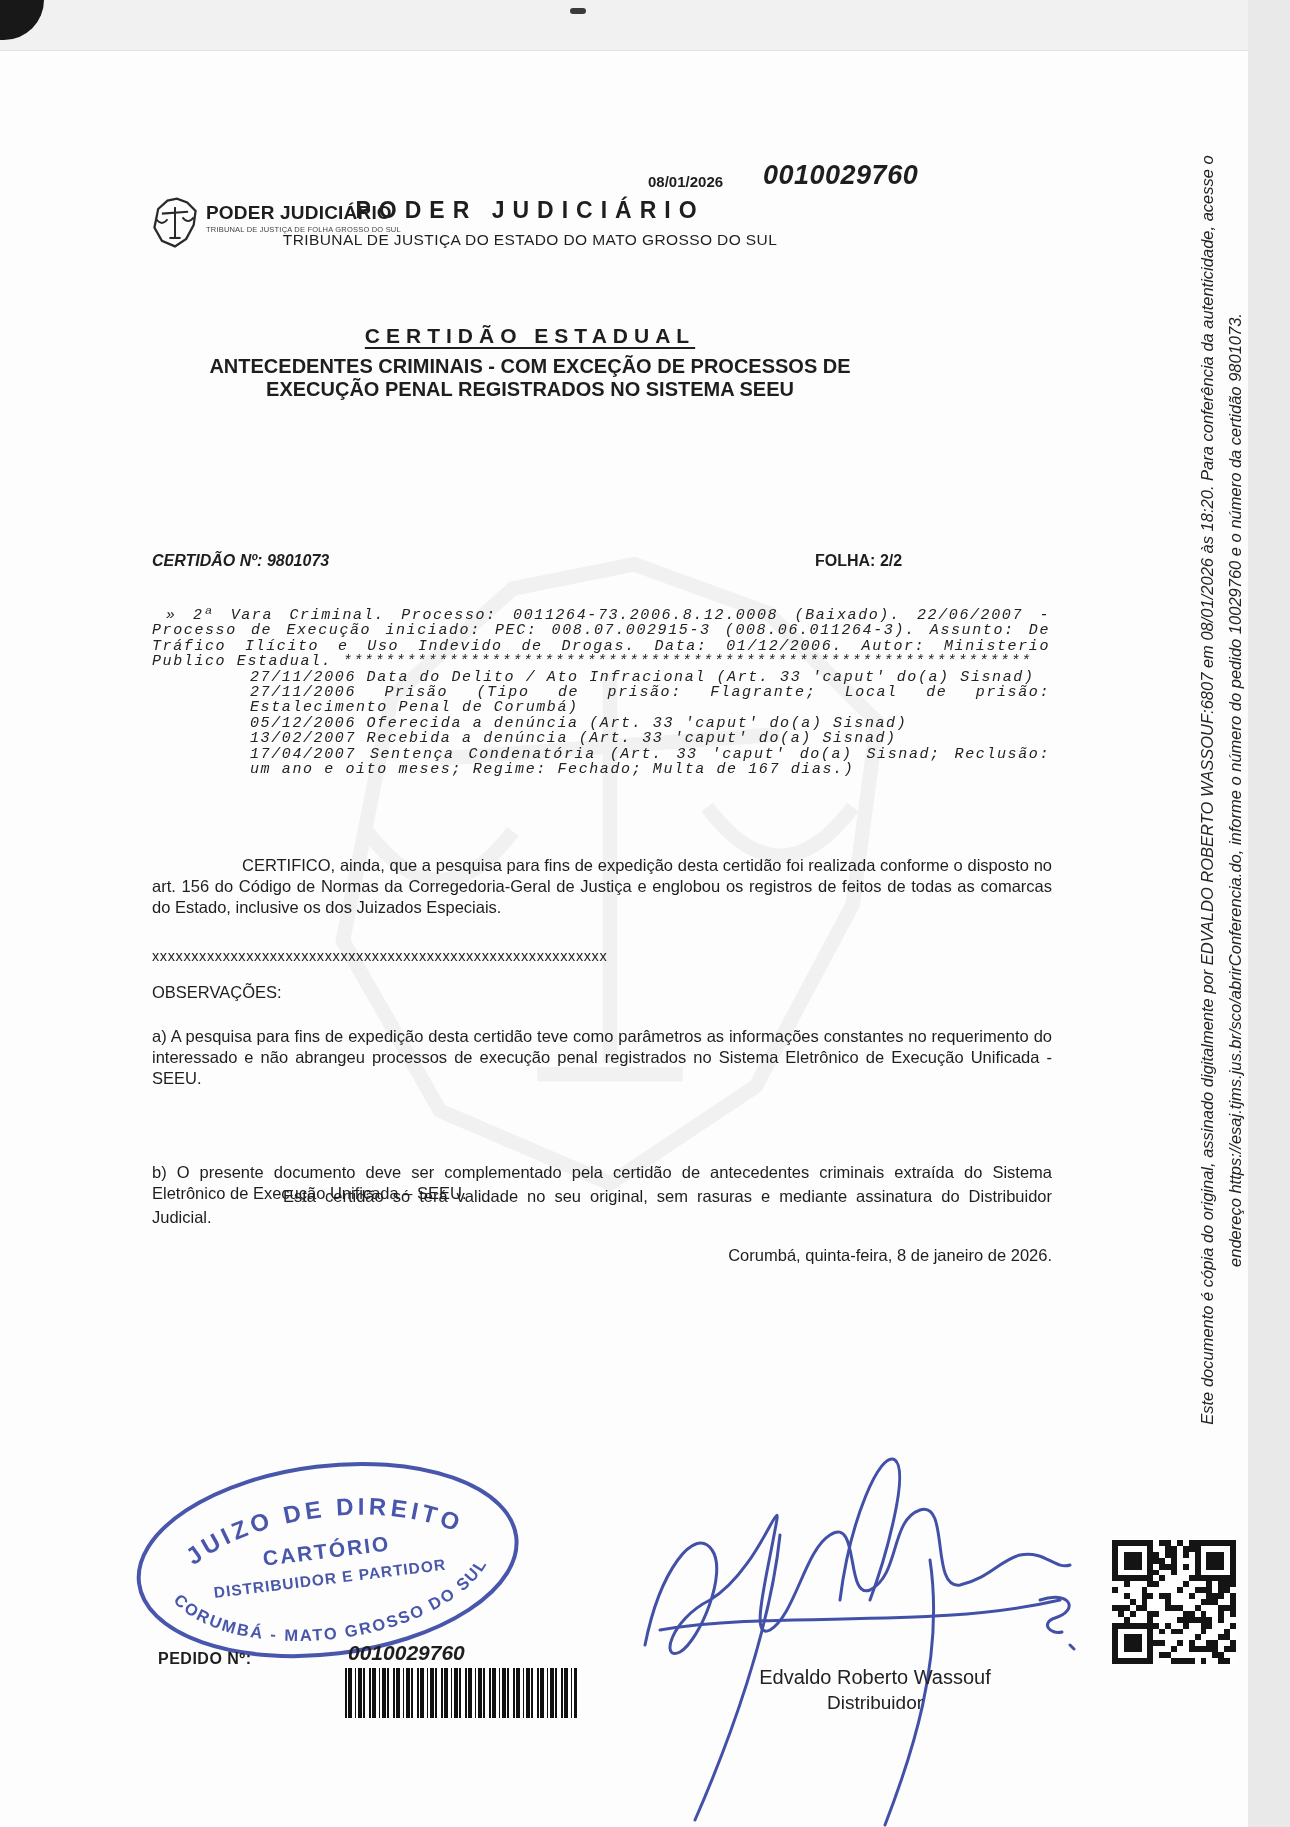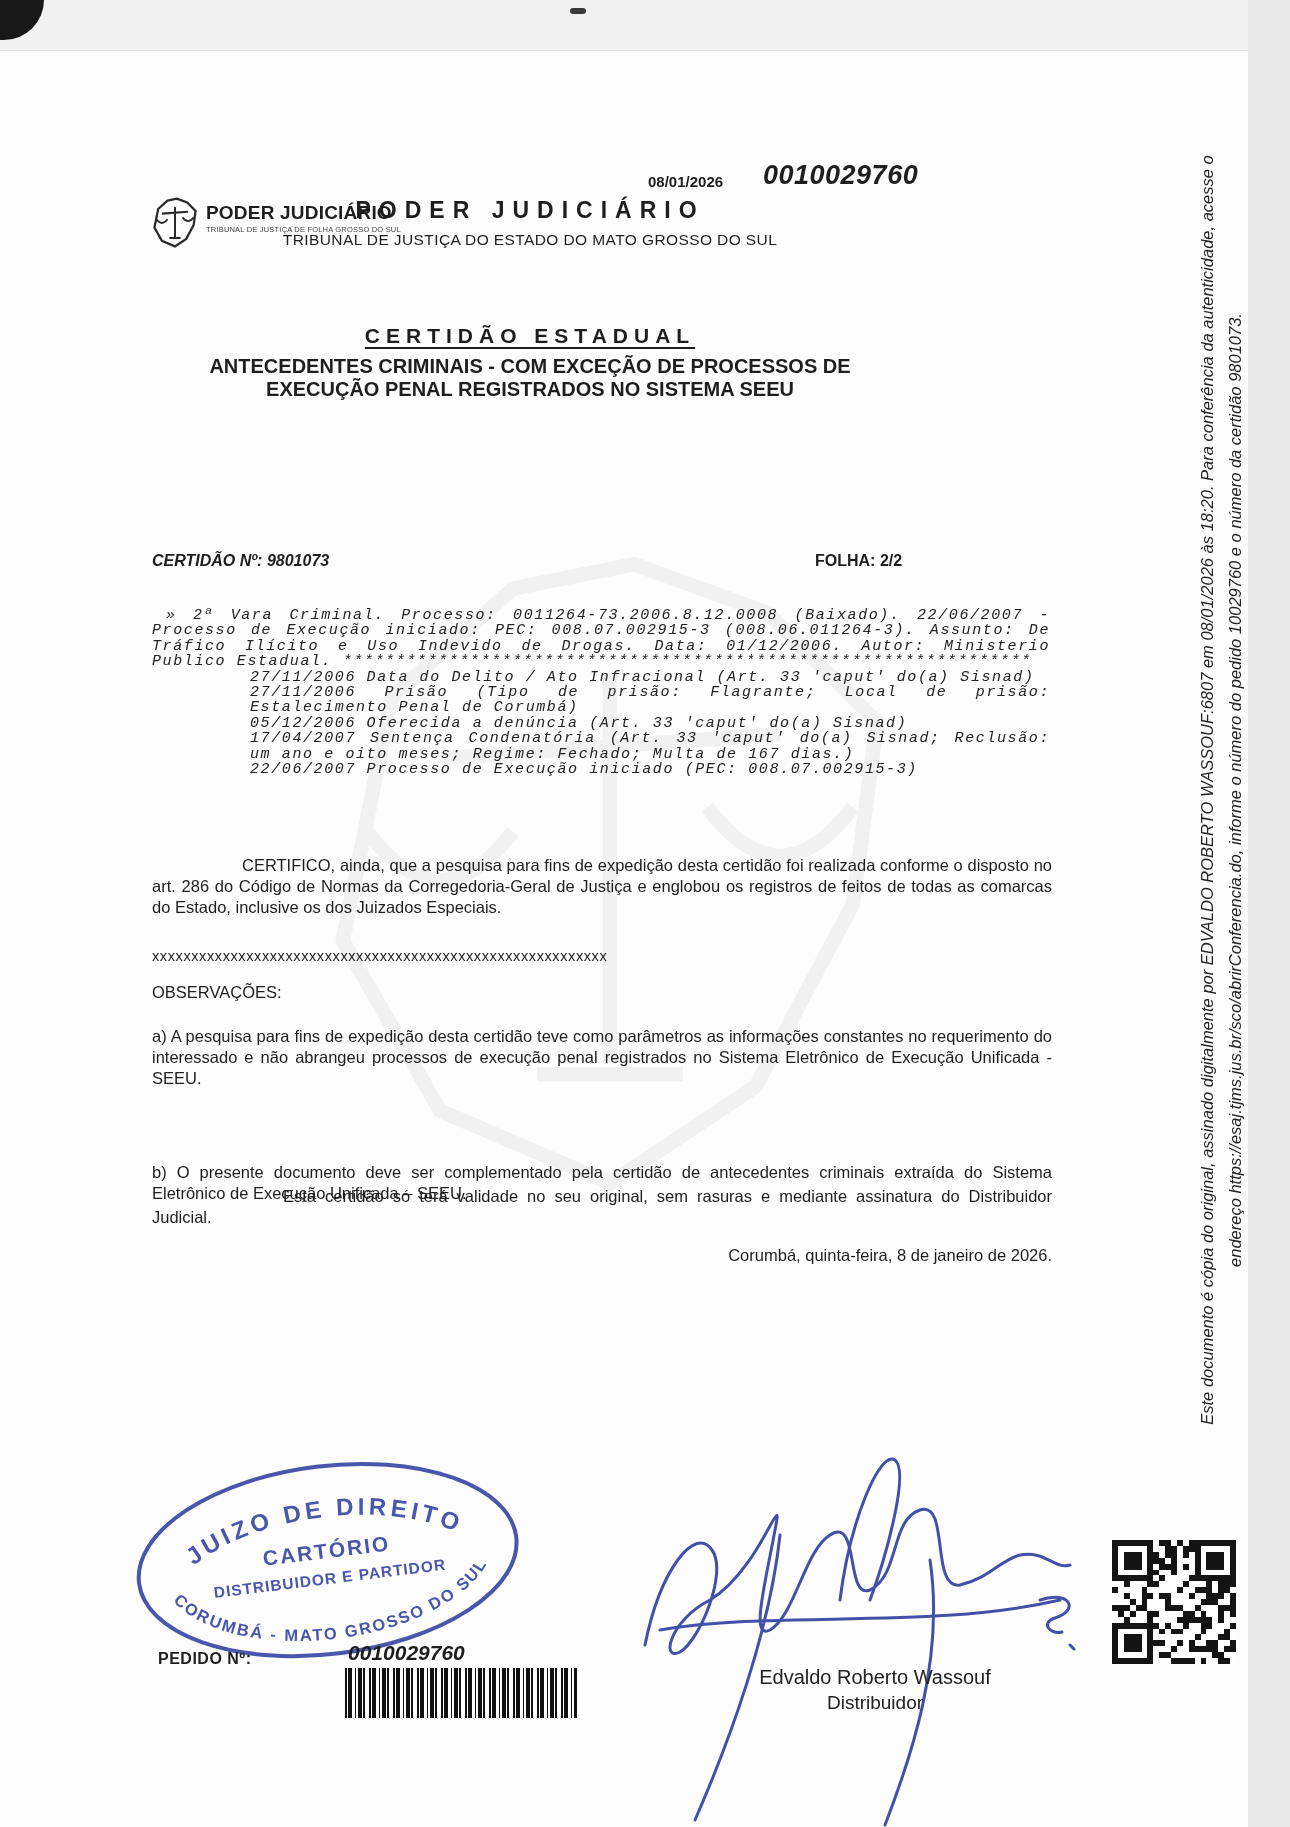--- a/index.html
+++ b/index.html
@@ -115,26 +115,26 @@
 
   <div class="abs cert-no">CERTIDÃO Nº: 9801073</div>
   <div class="abs folha">FOLHA: 2/2</div>
 
   <div class="abs record">
     <p class="case">» 2ª Vara Criminal. Processo: 0011264-73.2006.8.12.0008 (Baixado). 22/06/2007 - Processo de Execução iniciado: PEC: 008.07.002915-3 (008.06.011264-3). Assunto: De Tráfico Ilícito e Uso Indevido de Drogas. Data: 01/12/2006. Autor: Ministerio Publico Estadual. *****************************************************************</p>
     <div class="events">
       <p>27/11/2006 Data do Delito / Ato Infracional (Art. 33 'caput' do(a) Sisnad)</p>
       <p>27/11/2006 Prisão (Tipo de prisão: Flagrante; Local de prisão: Estalecimento Penal de Corumbá)</p>
       <p>05/12/2006 Oferecida a denúncia (Art. 33 'caput' do(a) Sisnad)</p>
+      <p>13/02/2007 Recebida a denúncia (Art. 33 'caput' do(a) Sisnad)</p>
       <p>17/04/2007 Sentença Condenatória (Art. 33 'caput' do(a) Sisnad; Reclusão: um ano e oito meses; Regime: Fechado;  Multa de 167 dias.)</p>
-      <p>22/06/2007 Processo de Execução iniciado (PEC: 008.07.002915-3)</p>
     </div>
   </div>
 
-  <div class="abs bodytext certifico">CERTIFICO, ainda, que a pesquisa para fins de expedição desta certidão foi realizada conforme o disposto no art. 286 do Código de Normas da Corregedoria-Geral de Justiça e englobou os registros de feitos de todas as comarcas do Estado, inclusive os dos Juizados Especiais.</div>
+  <div class="abs bodytext certifico">CERTIFICO, ainda, que a pesquisa para fins de expedição desta certidão foi realizada conforme o disposto no art. 156 do Código de Normas da Corregedoria-Geral de Justiça e englobou os registros de feitos de todas as comarcas do Estado, inclusive os dos Juizados Especiais.</div>
   <div class="abs xrow">xxxxxxxxxxxxxxxxxxxxxxxxxxxxxxxxxxxxxxxxxxxxxxxxxxxxxxxxxx</div>
   <div class="abs obs-title">OBSERVAÇÕES:</div>
   <div class="abs bodytext obs-a">a) A pesquisa para fins de expedição desta certidão teve como parâmetros as informações constantes no requerimento do interessado e não abrangeu processos de execução penal registrados no Sistema Eletrônico de Execução Unificada - SEEU.</div>
   <div class="abs bodytext obs-b">b) O presente documento deve ser complementado pela certidão de antecedentes criminais extraída do Sistema Eletrônico de Execução Unificada – SEEU.</div>
   <div class="abs bodytext validity">Esta certidão só terá validade no seu original, sem rasuras e mediante assinatura do Distribuidor Judicial.</div>
   <div class="abs dateline">Corumbá, quinta-feira, 8 de janeiro de 2026.</div>
 
   <div class="abs stamp">
     <svg width="404" height="210" viewBox="0 0 404 210">
       <defs>

